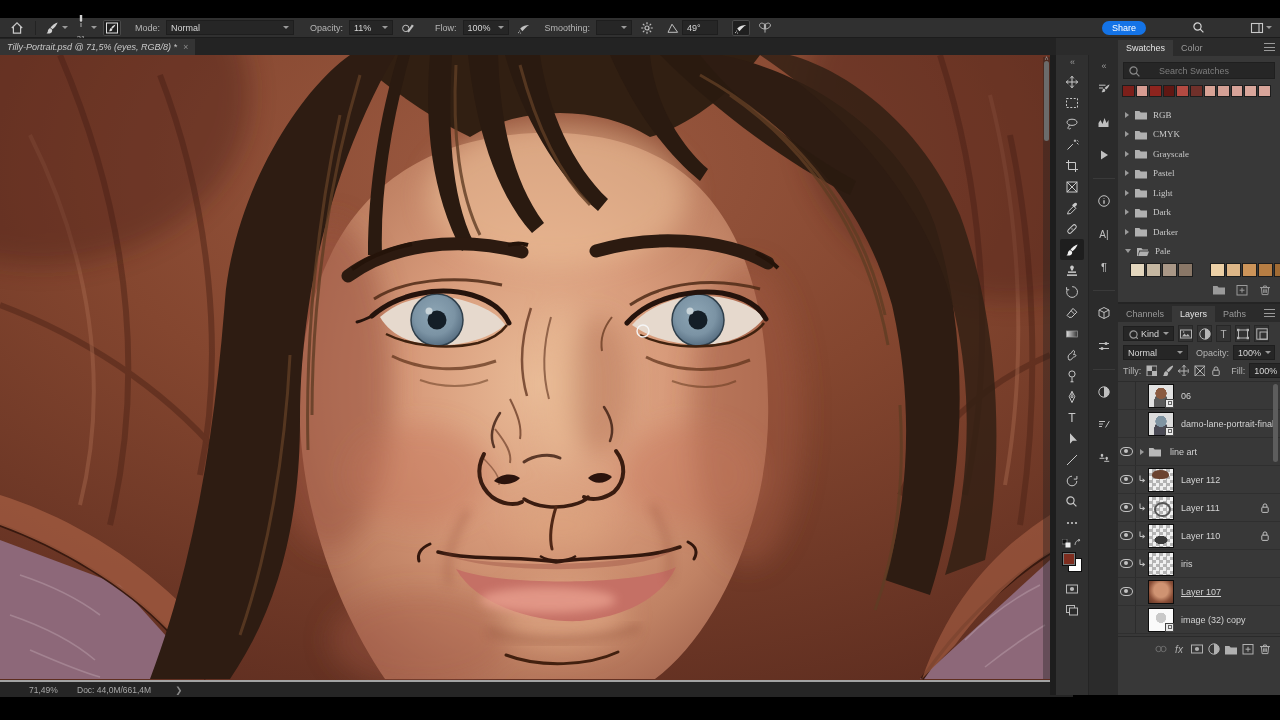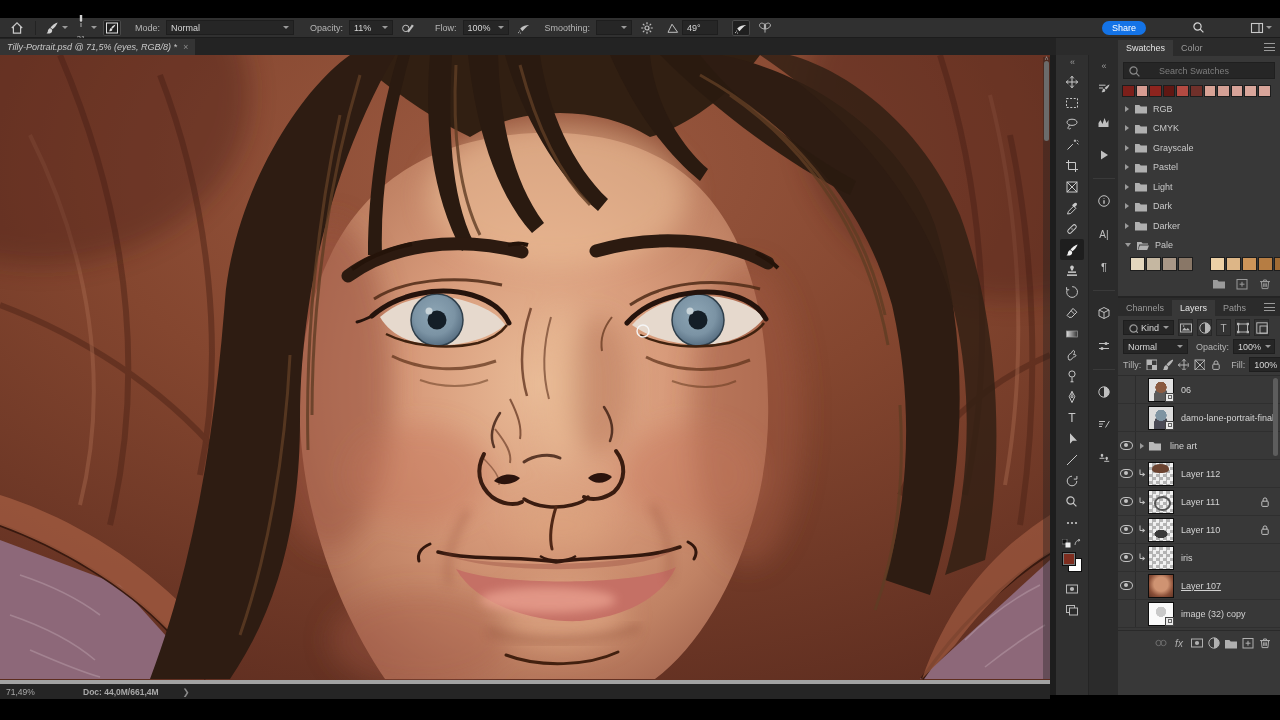--- a/index.html
+++ b/index.html
@@ -23,23 +23,23 @@
   #doc-tab{background:#343434;height:16px;display:flex;align-items:center;gap:6px;padding:0 7px;color:#c9c9c9;}
   #panelhead-bg{left:1050px;top:38px;width:230px;height:17px;background:#2b2b2b;}
   .collapse{color:#9a9a9a;font-size:9px;letter-spacing:-1px;}
   
   #canvas{left:0;top:55px;width:1050px;height:625px;}
   #vscroll{left:1043px;top:57px;width:7px;height:622px;background:rgba(30,30,30,.35);}
   #vscroll .thumbv{position:absolute;left:1px;top:4px;width:5px;height:80px;background:#6b6b6b;border-radius:3px;}
   #vscroll .up{position:absolute;left:0;top:-2px;color:#999;font-size:7px;width:7px;text-align:center;}
   
   #statusbar{left:0;top:680px;width:1050px;height:15px;background:#252525;display:flex;align-items:center;
-             font-size:8.5px;color:#a8a8a8;border-top:4px solid #a3a3a3;}
+             font-size:8.5px;color:#a8a8a8;border-top:2px solid #a3a3a3;padding-left:23px;}
   #zoom-field{margin-left:6px;width:46px;}
-  #doc-info{margin-left:31px;font-weight:bold;}
+  #doc-info{margin-left:2px;}
   #status-chev{margin-left:24px;color:#8a8a8a;}
   #hscroll-track{left:95px;top:687px;width:685px;height:5px;border:1px solid #4a4a4a;border-radius:3px;}
   #hscroll-thumb{left:475px;top:687px;width:250px;height:5px;background:#8a8a8a;border-radius:3px;}
   
   #gap-strip{left:1050px;top:55px;width:6px;height:640px;background:#1d1d1d;}
   #toolstrip{left:1056px;top:55px;width:32px;height:640px;background:#303030;display:flex;flex-direction:column;align-items:center;padding-top:2px;box-sizing:border-box;}
   #toolstrip .tool{width:24px;height:21px;display:flex;align-items:center;justify-content:center;border-radius:2px;flex:none;}
   #toolstrip .tool.selected{background:#1e1e1e;}
   #panelstrip{left:1088px;top:55px;width:30px;height:640px;background:#2b2b2b;border-left:1px solid #242424;
               display:flex;flex-direction:column;align-items:center;padding-top:6px;box-sizing:border-box;gap:0;}
@@ -829,21 +829,21 @@
           <span class="sw" style="background: rgb(95, 23, 19);"></span>
           <span class="sw" style="background: rgb(179, 74, 66);"></span>
           <span class="sw" style="background: rgb(112, 48, 42);"></span>
           <span class="sw" style="background: rgb(216, 163, 150);"></span>
           <span class="sw" style="background: rgb(212, 160, 149);"></span>
           <span class="sw" style="background: rgb(215, 163, 153);"></span>
           <span class="sw" style="background: rgb(218, 167, 156);"></span>
           <span class="sw" style="background: rgb(216, 165, 154);"></span>
         </div>
 
-      <div style="">
+      <div style="margin-top:6px;font-family:Liberation Serif, serif;">
         <div class="grp-row">
             <span class="tri-r"></span>
             <svg width="14" height="13" color="#b0b0b0">
               <use href="#s-folder"></use>
             </svg>
             <span>RGB</span>
           </div>
         <div class="grp-row">
             <span class="tri-r"></span>
             <svg width="14" height="13" color="#b0b0b0">

